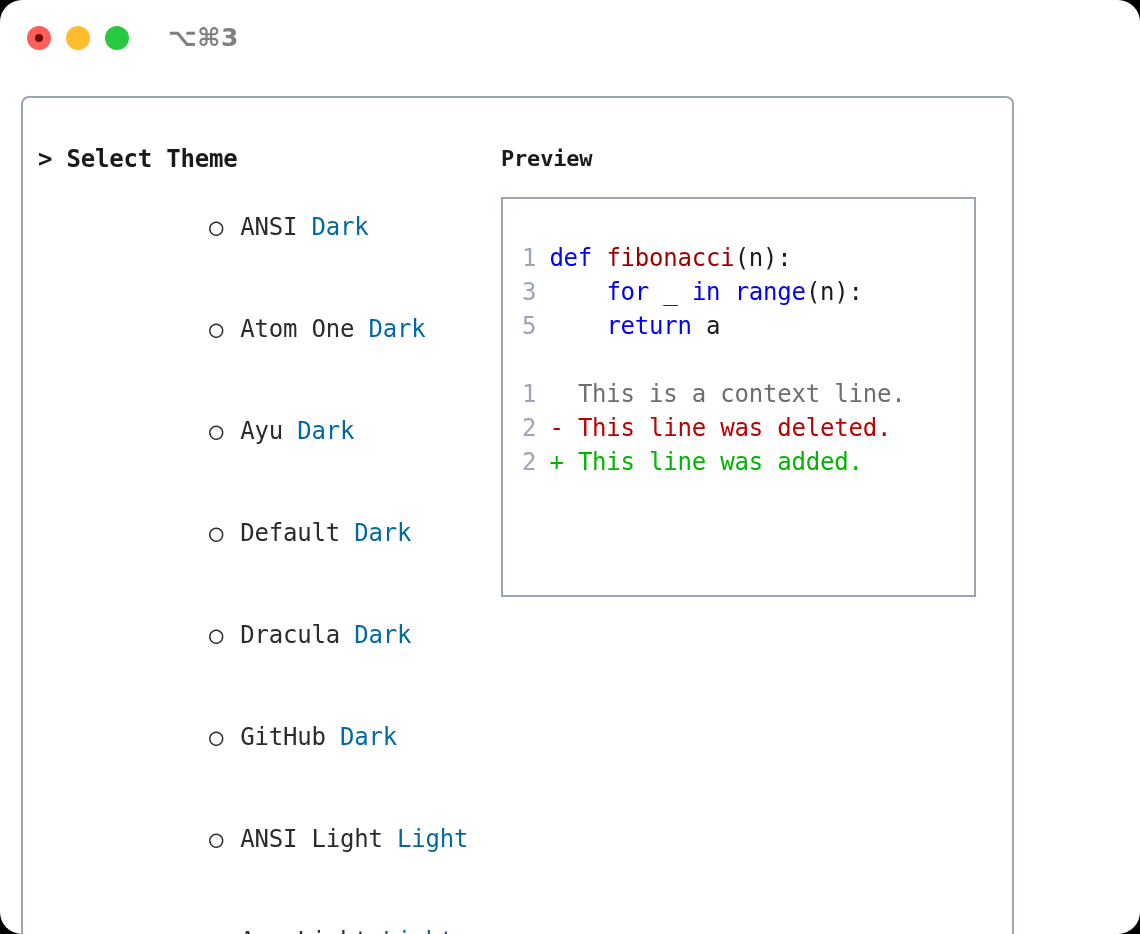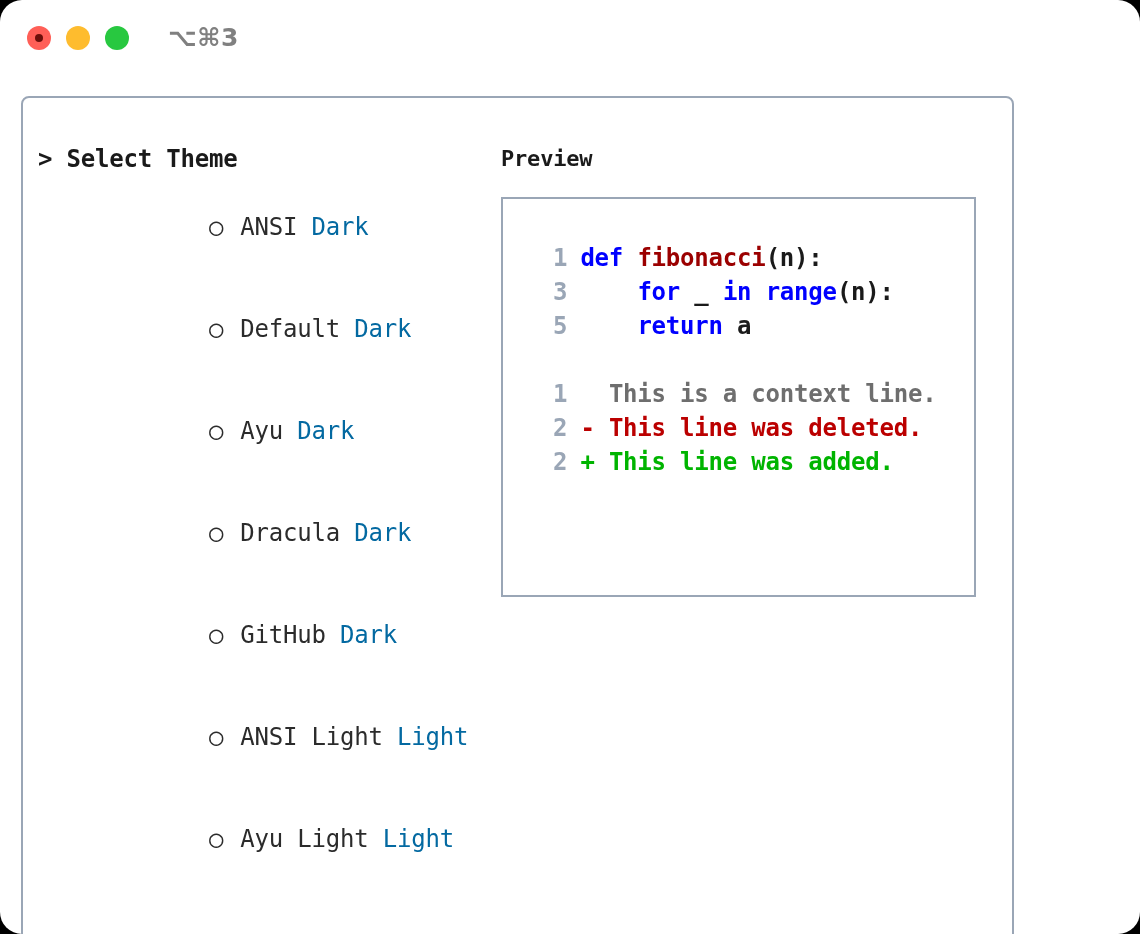--- a/index.html
+++ b/index.html
@@ -140,24 +140,23 @@
     margin-top: 21px;
     width: 475px;
     height: 400px;
     border: 2px solid #9aa6b6;
     box-sizing: border-box;
     background: #ffffff;
     position: relative;
   }
   .code {
     position: absolute;
-    left: 33px;
+    left: 2px;
     top: 42px;
     right: 6px;
-    font-weight: bold;
   }
   .code-line {
     font-size: 24px;
     line-height: 34px;
     white-space: pre;
     color: #1a1a1a;
     letter-spacing: -0.2px;
   }
   .ln {
     display: inline-block;
@@ -192,24 +191,27 @@
     <div class="columns">
 
       <div class="left-col">
         <div class="list-title">&gt; Select Theme</div>
 
         <div>
           <div class="opt-row">
             <span class="marker">○</span><span>ANSI</span><span> </span><span class="tag">Dark</span>
           </div>
           <div class="opt-row">
+            <span class="marker">○</span><span>Atom One</span><span> </span><span class="tag">Dark</span>
+          </div>
+          <div class="opt-row">
+            <span class="marker">○</span><span>Ayu</span><span> </span><span class="tag">Dark</span>
+          </div>
+          <div class="opt-row">
             <span class="marker">○</span><span>Default</span><span> </span><span class="tag">Dark</span>
-          </div>
-          <div class="opt-row">
-            <span class="marker">○</span><span>Ayu</span><span> </span><span class="tag">Dark</span>
           </div>
           <div class="opt-row">
             <span class="marker">○</span><span>Dracula</span><span> </span><span class="tag">Dark</span>
           </div>
           <div class="opt-row">
             <span class="marker">○</span><span>GitHub</span><span> </span><span class="tag">Dark</span>
           </div>
           <div class="opt-row">
             <span class="marker">○</span><span>ANSI Light</span><span> </span><span class="tag">Light</span>
           </div>

